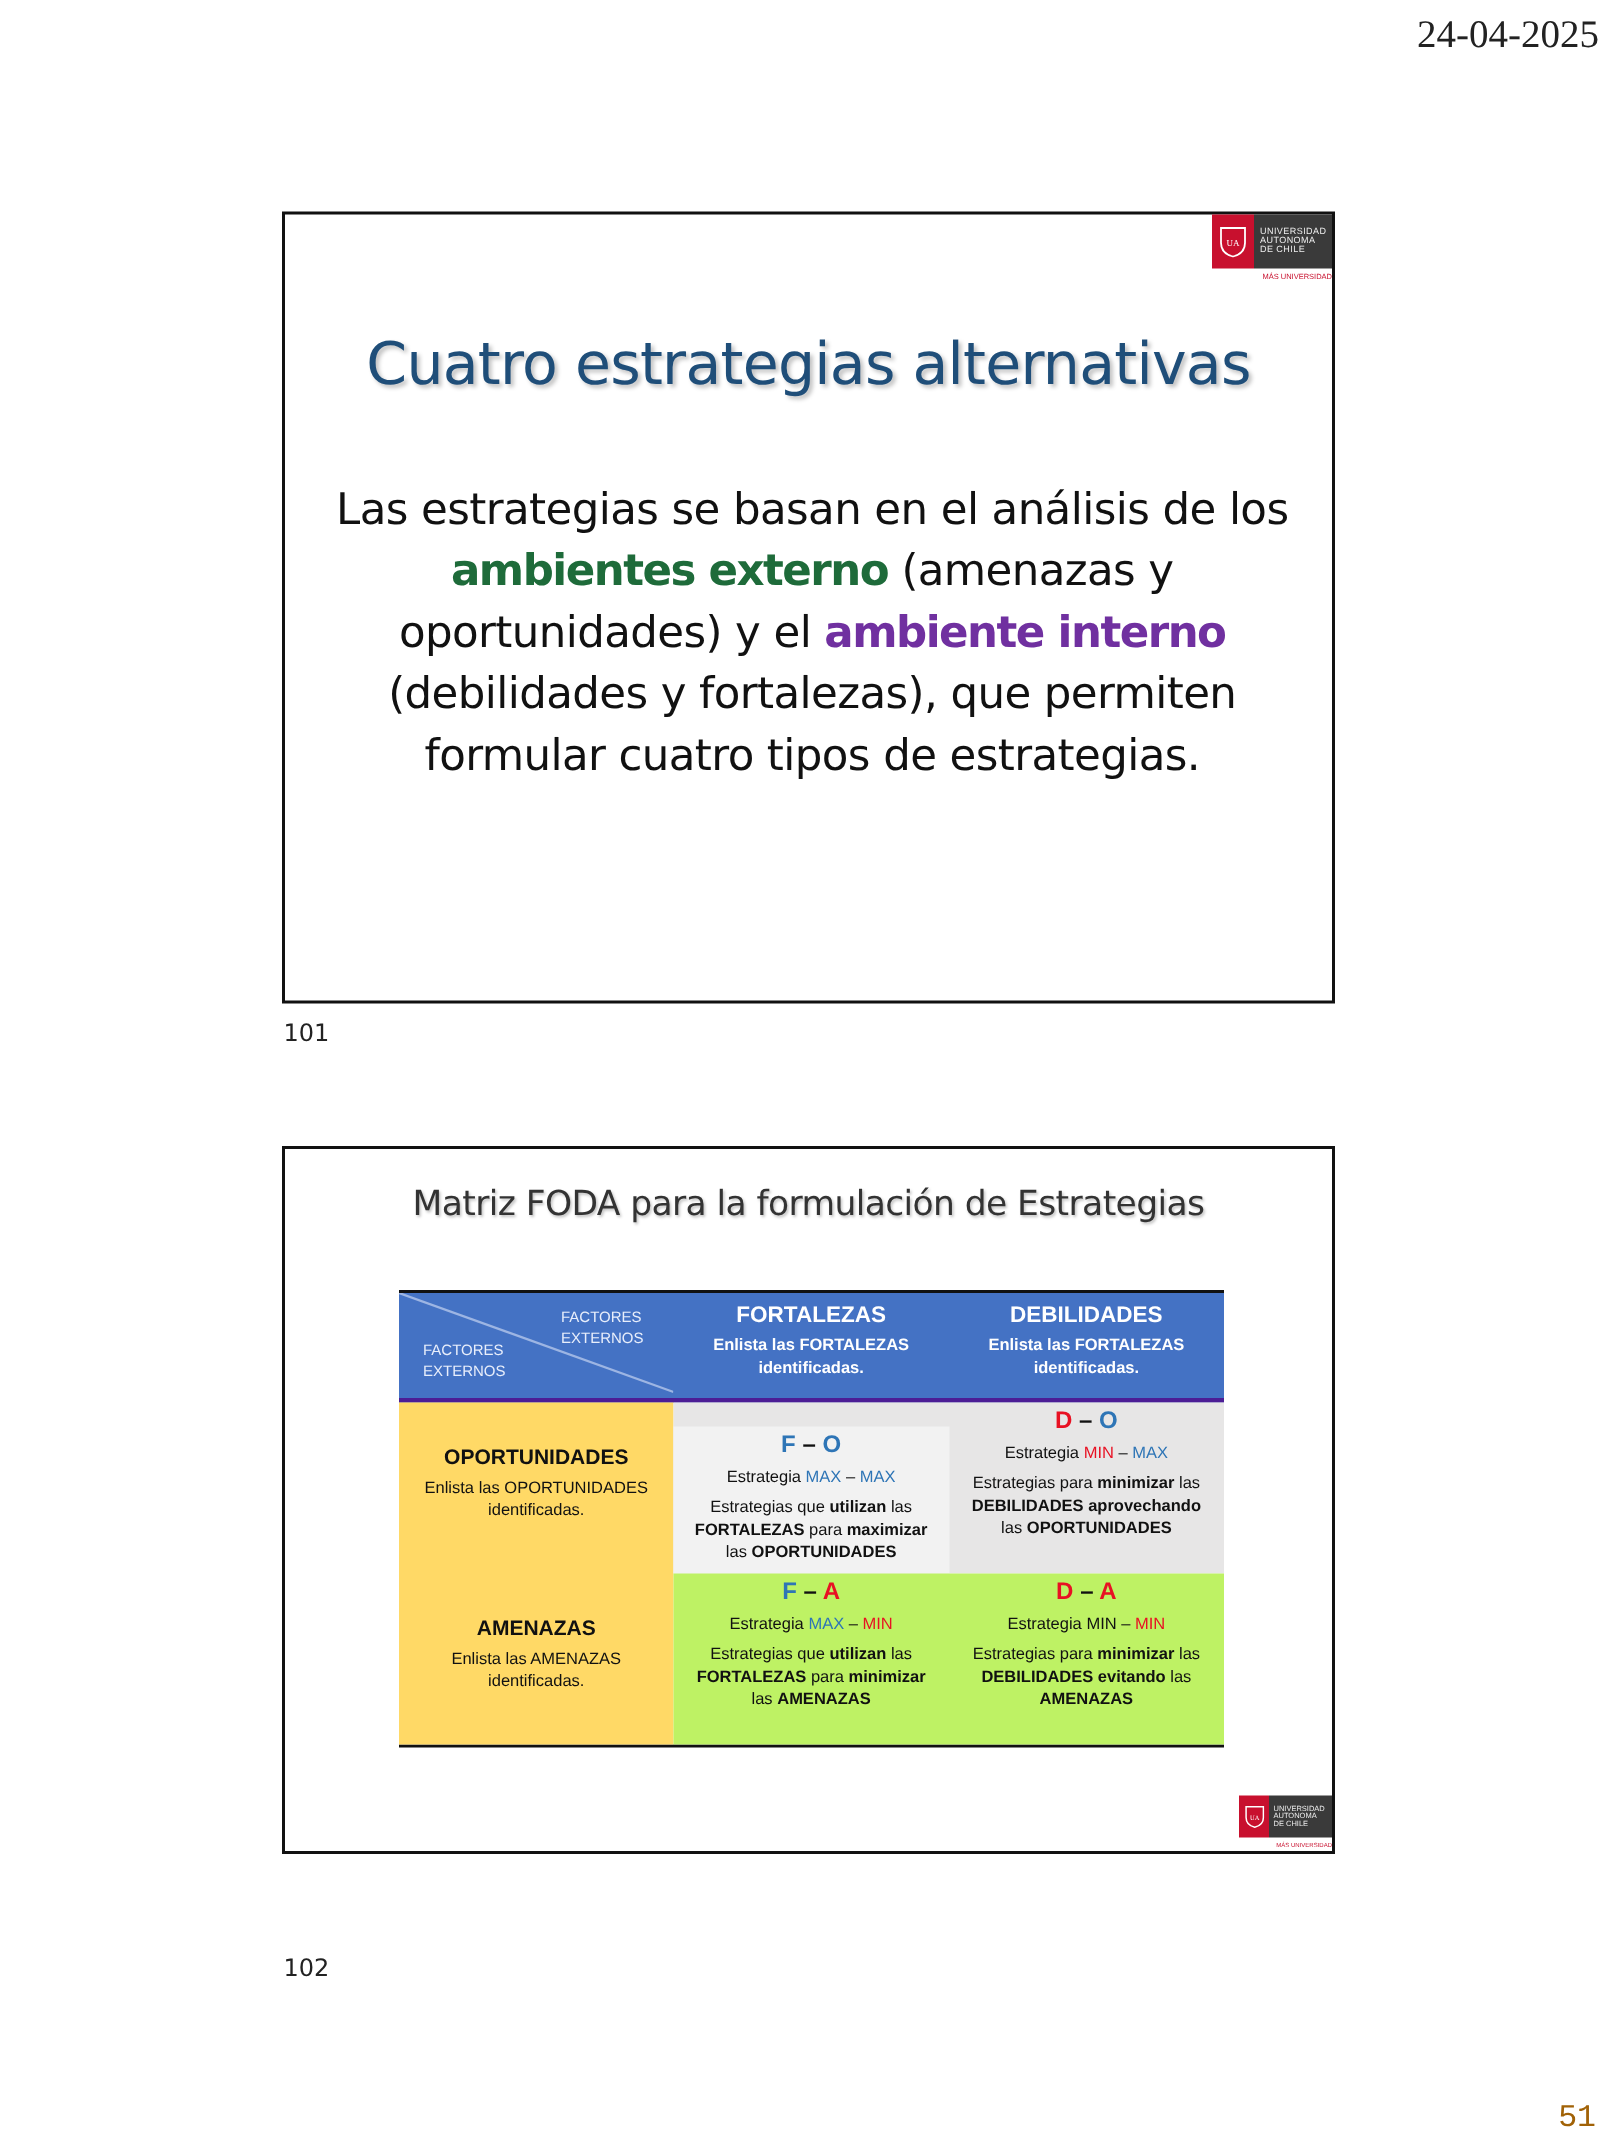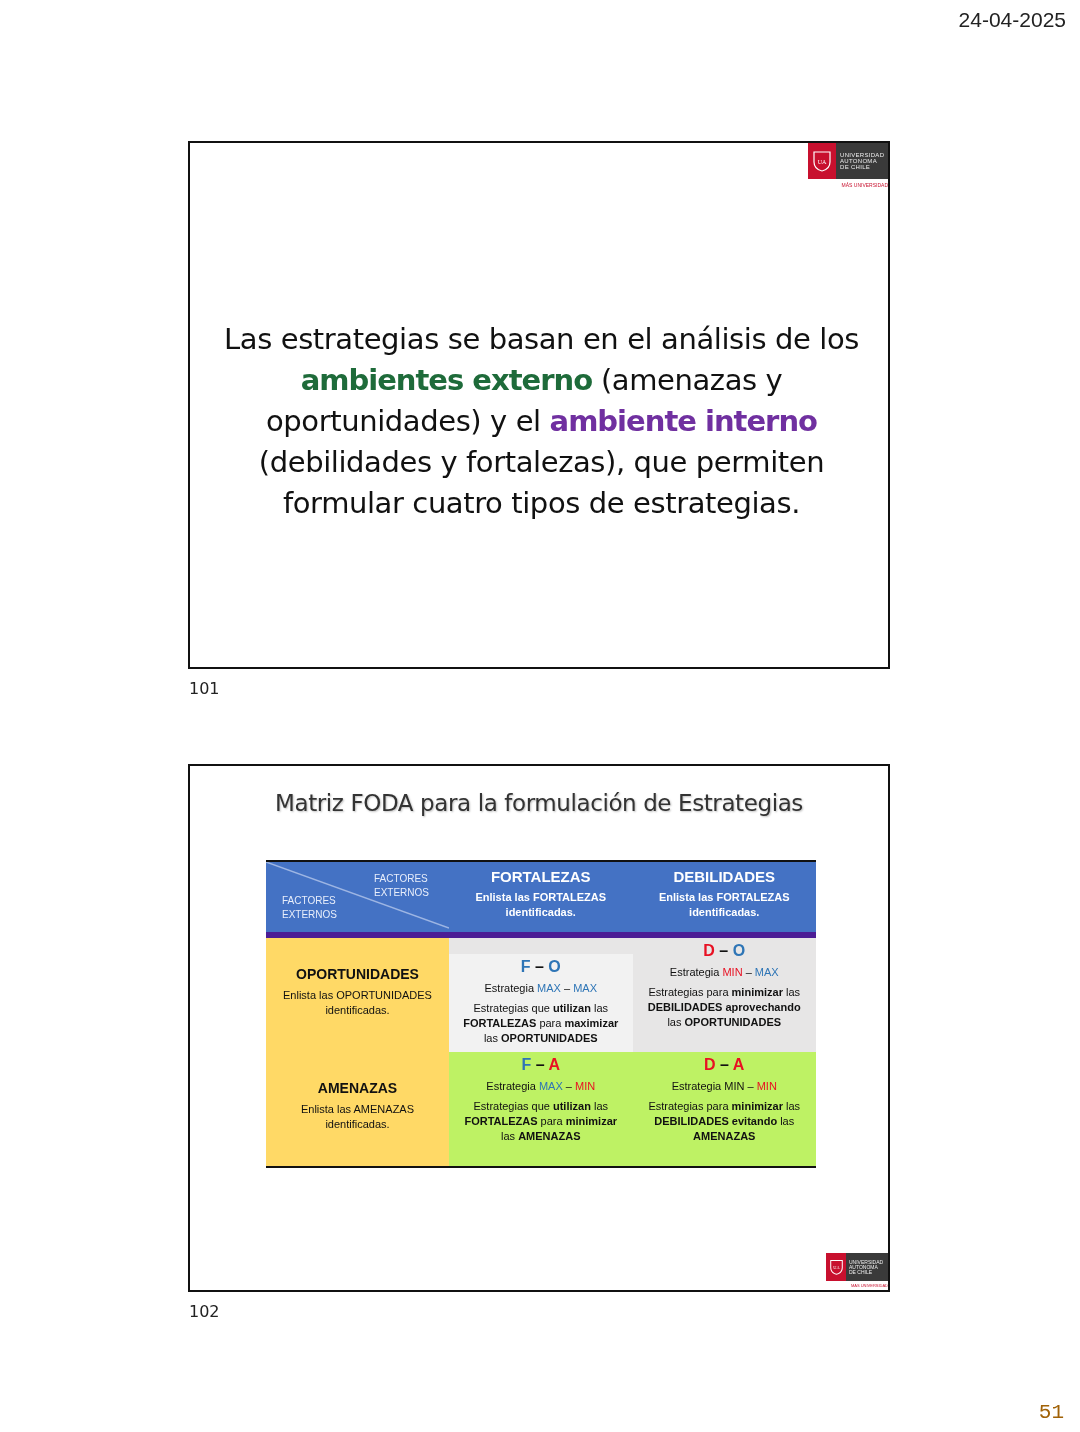--- a/index.html
+++ b/index.html
@@ -1,24 +1,24 @@
 <!DOCTYPE html>
 <html><head>
 <meta charset="utf-8">
 <style>
   html, body { margin:0; padding:0; }
   body {
     width:1080px; height:1432px; position:relative; background:#ffffff;
     font-family:"Liberation Sans", sans-serif; color:#111; overflow:hidden;
   }
-  .page-date { position:absolute; top:8px; right:14px; font-size:21px; color:#222; font-family:Liberation Sans, sans-serif; }
+  .page-date { position:absolute; top:8px; right:14px; font-size:26px; color:#222; font-family:Liberation Serif, serif; }
   .page-number { position:absolute; right:16px; bottom:8px; font-size:21px; color:#a16207; font-family:Liberation Mono, monospace; }
   .slide { position:absolute; left:188px; width:702px; border:2px solid #111; background:#fff; box-sizing:border-box; }
   .slide-1 { top:141px; height:528px; }
-  .slide-2 { top:764px; height:528px;padding-left:36px; }
+  .slide-2 { top:764px; height:472px;padding-left:36px; }
   .slide-num { position:absolute; left:189px; font-size:16px; color:#222; font-family:"DejaVu Sans", sans-serif; }
   .slide-num-1 { top:679px; }
   .slide-num-2 { top:1302px; }
 
   
   .logo { position:absolute; display:flex; flex-direction:column; align-items:flex-end; }
   .logo-top { display:flex; }
   .logo-shield { background:#c8102e; display:flex; align-items:center; justify-content:center; }
   .logo-shield svg { display:block; }
   .logo-text { background:#3a3a3a; color:#eee; display:flex; flex-direction:column; justify-content:center; font-family:"Liberation Sans", sans-serif; line-height:1; }
@@ -45,21 +45,21 @@
   .hl-purple { color:#7030a0; font-weight:bold; letter-spacing:-1px; }
 
   .slide2-title {
     position:absolute; top:24px; left:0; right:0; text-align:center;
     font-family:"DejaVu Sans", sans-serif; font-size:23px; color:#333;
     text-shadow:1px 1px 2px rgba(0,0,0,0.25); letter-spacing:-0.4px;
   }
 
   
   .matrix { position:absolute; left:76px; top:94px; width:550px; font-family:"Liberation Sans", sans-serif; }
-  .m-header { display:flex; height:70px; background:#4472c4; border-top:2px solid #111; border-bottom:6px solid #4c1d95; }
+  .m-header { display:flex; height:70px; background:#4472c4; border-top:2px solid #111; border-bottom:3px solid #4c1d95; }
   .m-corner { position:relative; width:183px; height:100%; overflow:hidden; }
   .m-corner svg { position:absolute; top:0; left:0; }
   .m-corner .ci { position:absolute; top:10px; left:108px; font-size:10px; color:#e8eefb; line-height:14px; }
   .m-corner .ce { position:absolute; top:32px; left:16px; font-size:10px; color:#e8eefb; line-height:14px; }
   .m-head-cell { flex:1; text-align:center; color:#fff; padding-top:6px; }
   .m-head-cell .h { font-size:15px; font-weight:bold; margin-bottom:5px; }
   .m-head-cell .s { font-size:11px; font-weight:bold; line-height:15px; }
   .m-body { display:flex; border-bottom:2px solid #111; }
   .m-left { width:183px; background:#ffd966; }
   .m-left .lc { height:114px; text-align:center; padding-top:28px; box-sizing:border-box; }
@@ -95,20 +95,21 @@
       </div>
       <div class="logo-text">
         <span>UNIVERSIDAD</span>
         <span>AUTONOMA</span>
         <span>DE CHILE</span>
       </div>
     </div>
     <div class="logo-tag">MÁS UNIVERSIDAD</div>
   </div>
 
+  <div class="slide1-title">Cuatro estrategias alternativas</div>
   <div class="slide1-body">
     <span>Las estrategias se basan en el análisis de los </span><span class="hl-green">ambientes externo</span><span> (amenazas y oportunidades) y el </span><span class="hl-purple">ambiente interno</span><span> (debilidades y fortalezas), que permiten formular cuatro tipos de estrategias.</span>
   </div>
 </div>
 <div class="slide-num slide-num-1">101</div>
 
 <div class="slide slide-2">
   <div class="slide2-title">Matriz FODA para la formulación de Estrategias</div>
 
   <div class="matrix">

